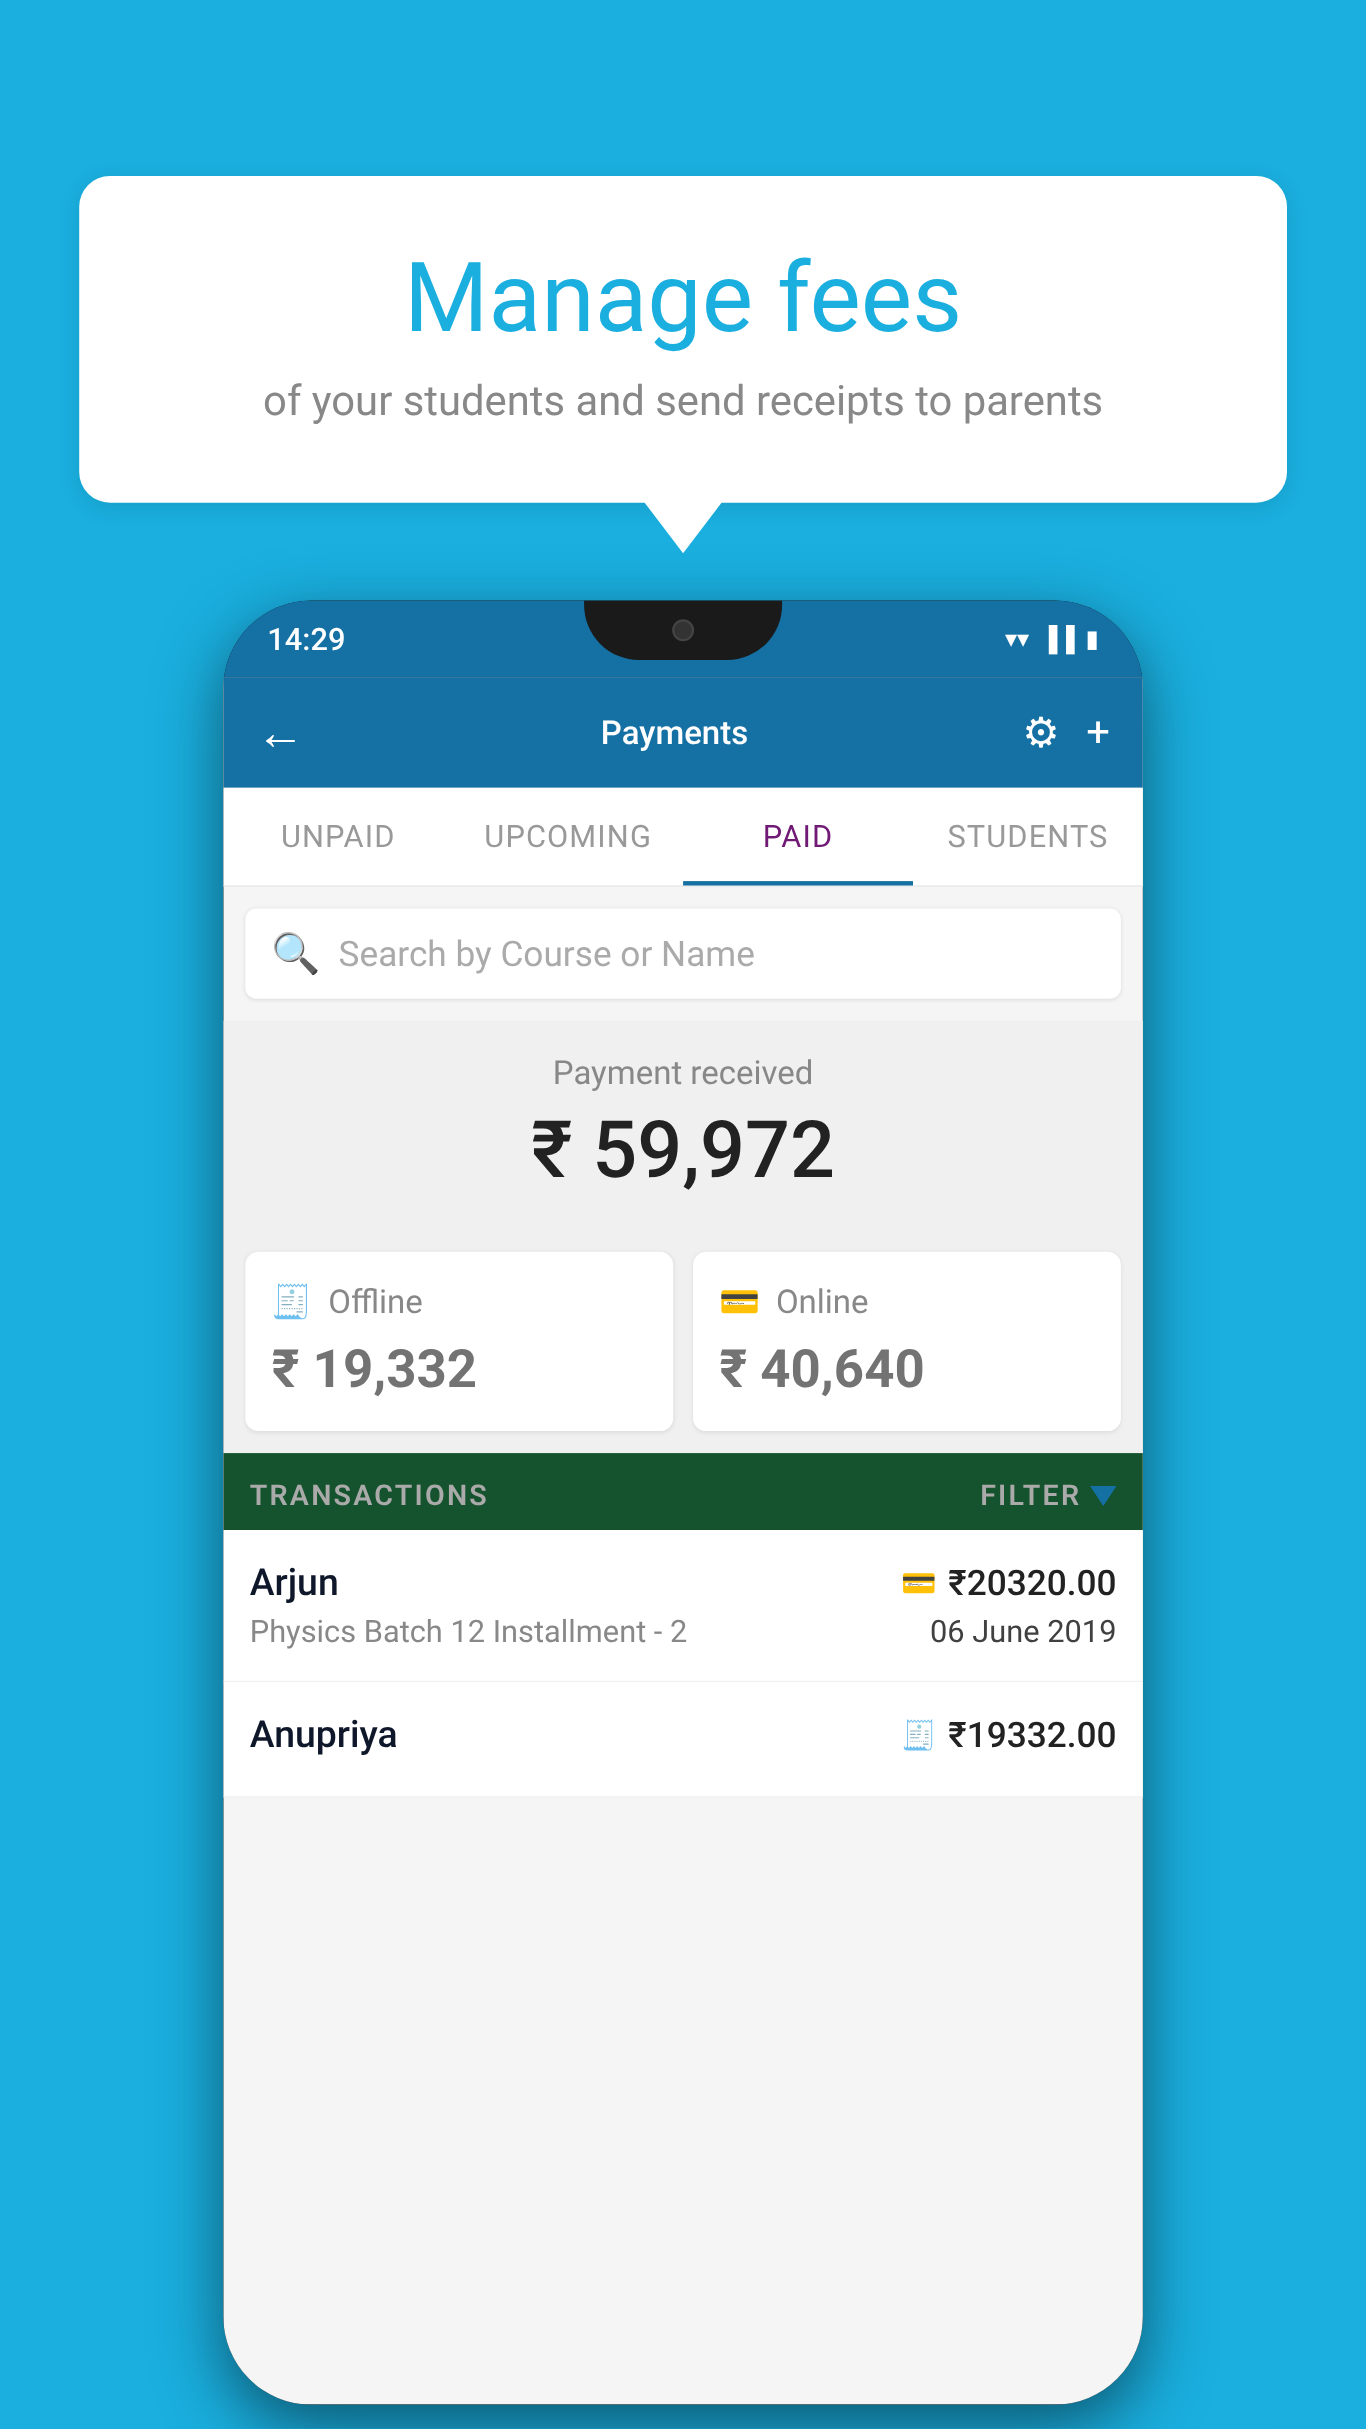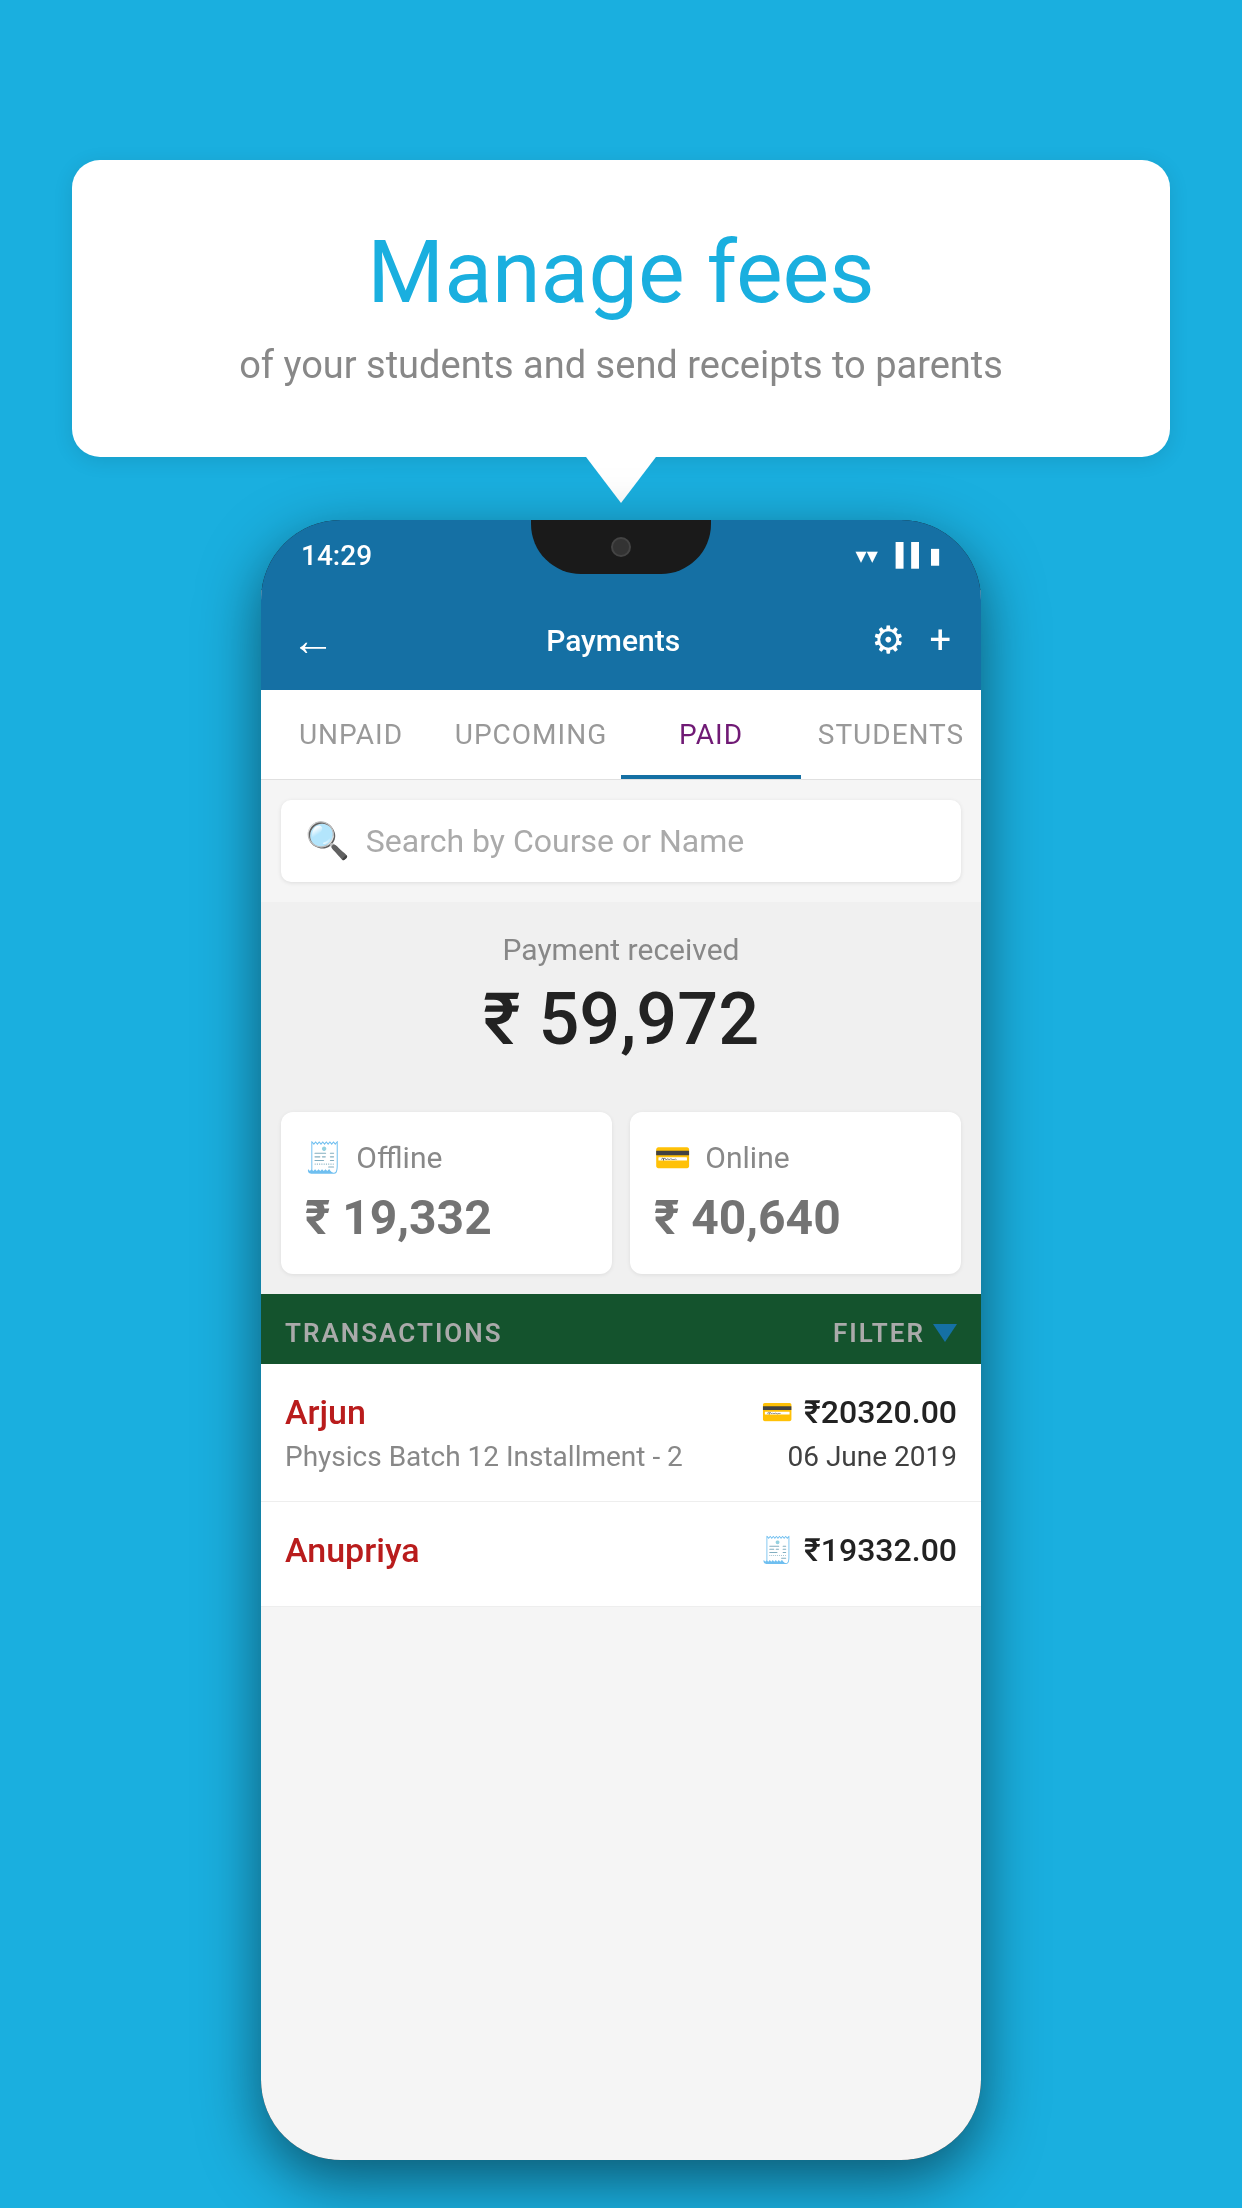--- a/index.html
+++ b/index.html
@@ -48,24 +48,24 @@
 
     .bubble-subtitle {
       font-size: 38px;
       color: #888;
       font-weight: 400;
     }
 
     
     .phone {
       position: absolute;
-      top: 520px;
+      top: 546px;
       left: 50%;
       transform: translateX(-50%);
-      width: 720px;
+      width: 836px;
       height: 1640px;
       background: #1a1a1a;
       border-radius: 80px;
       box-shadow: 0 20px 60px rgba(0,0,0,0.5);
       overflow: hidden;
     }
 
     .phone-notch-bar {
       position: absolute;
       top: 0;
@@ -325,21 +325,21 @@
     }
 
     .transaction-top {
       display: flex;
       justify-content: space-between;
       align-items: center;
       margin-bottom: 8px;
     }
 
     .transaction-name {
-      color: #b91c1c;
+      color: #0f172a;
       font-size: 34px;
       font-weight: 500;
     }
 
     .transaction-amount-row {
       display: flex;
       align-items: center;
       gap: 10px;
     }
 

